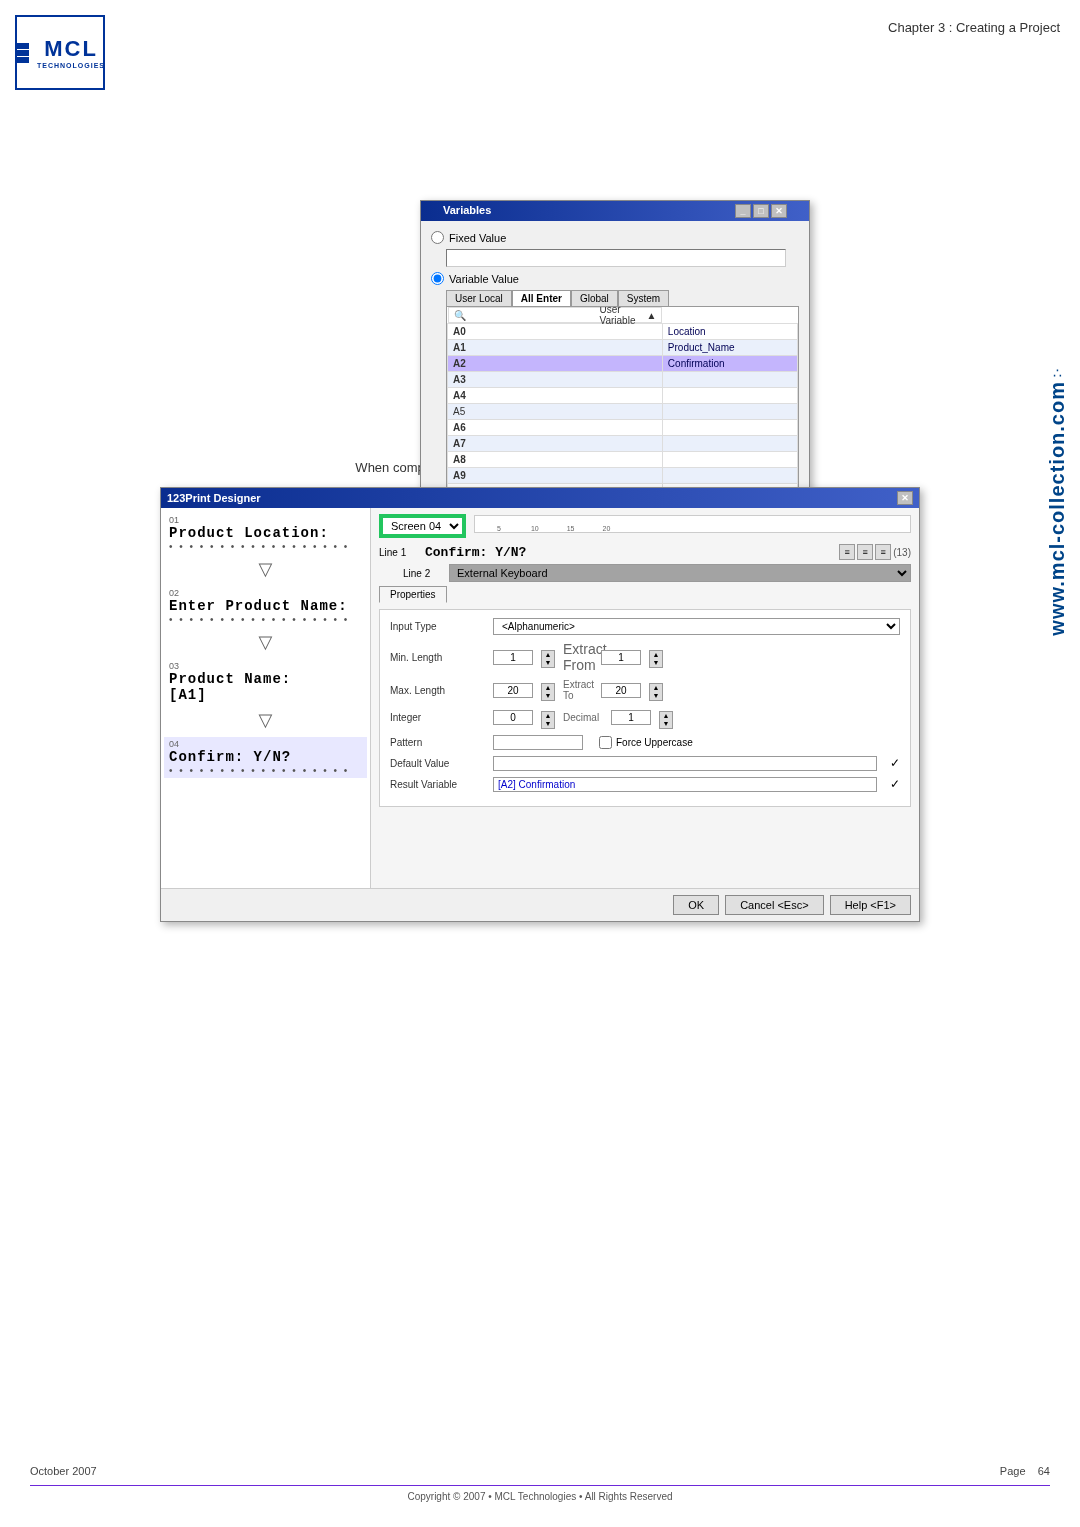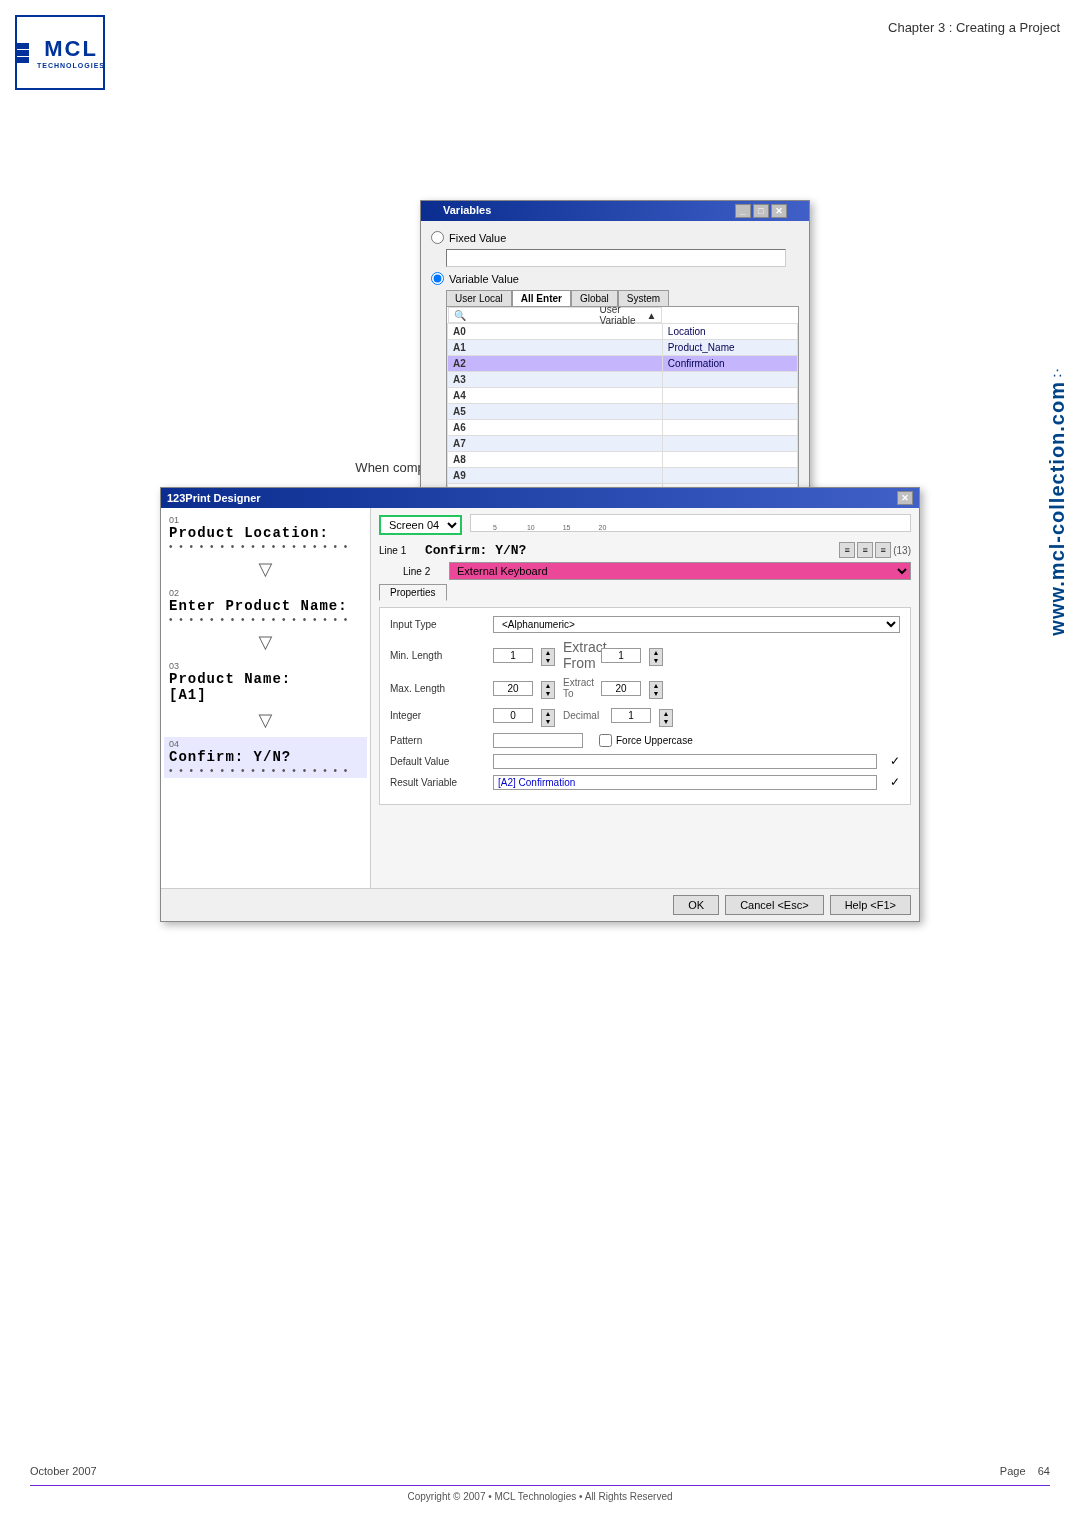--- a/index.html
+++ b/index.html
@@ -250,21 +250,21 @@
     }
     .screen-selector-row {
       display: flex;
       align-items: center;
       gap: 8px;
       margin-bottom: 6px;
     }
     .screen-dropdown {
       padding: 1px 4px;
       font-size: 11px;
-      border: 2px solid #22c55e;
+      border: 4px solid #22c55e;
       background: #fff;
     }
     .ruler-area {
       background: #fff;
       border: 1px solid #ccc;
       height: 18px;
       margin-bottom: 4px;
       position: relative;
       overflow: hidden;
     }
@@ -290,21 +290,21 @@
     .line-content-bold {
       font-family: 'Courier New', monospace;
       font-size: 13px;
       font-weight: bold;
     }
     .line2-dropdown {
       flex: 1;
       padding: 1px 3px;
       font-size: 11px;
       border: 1px solid #999;
-      background: #ec4899;
+      background: #a3a3a3;
     }
     .format-icons {
       display: flex;
       gap: 2px;
       align-items: center;
     }
     .fmt-icon {
       width: 16px;
       height: 16px;
       border: 1px solid #999;
@@ -538,21 +538,21 @@
                 </tr>
                 <tr>
                   <td style="width:35px;font-size:10px;font-weight:bold;color:#333;margin-top:8px;">A3</td>
                   <td style="font-size:10px;color:#000055;"></td>
                 </tr>
                 <tr>
                   <td style="width:35px;font-size:10px;font-weight:bold;color:#333;">A4</td>
                   <td style="font-size:10px;color:#000055;"></td>
                 </tr>
                 <tr>
-                  <td style="width:35px;font-size:10px;font-weight:bold;color:#333;">A5</td>
+                  <td style="width:35px;font-size:10px;font-weight:normal;color:#333;">A5</td>
                   <td style="font-size:10px;color:#000055;"></td>
                 </tr>
                 <tr>
                   <td style="width:35px;font-size:10px;font-weight:bold;color:#333;">A6</td>
                   <td style="font-size:10px;color:#000055;"></td>
                 </tr>
                 <tr>
                   <td style="width:35px;font-size:10px;font-weight:bold;color:#333;margin-left:14px;">A7</td>
                   <td style="font-size:10px;color:#000055;"></td>
                 </tr>

